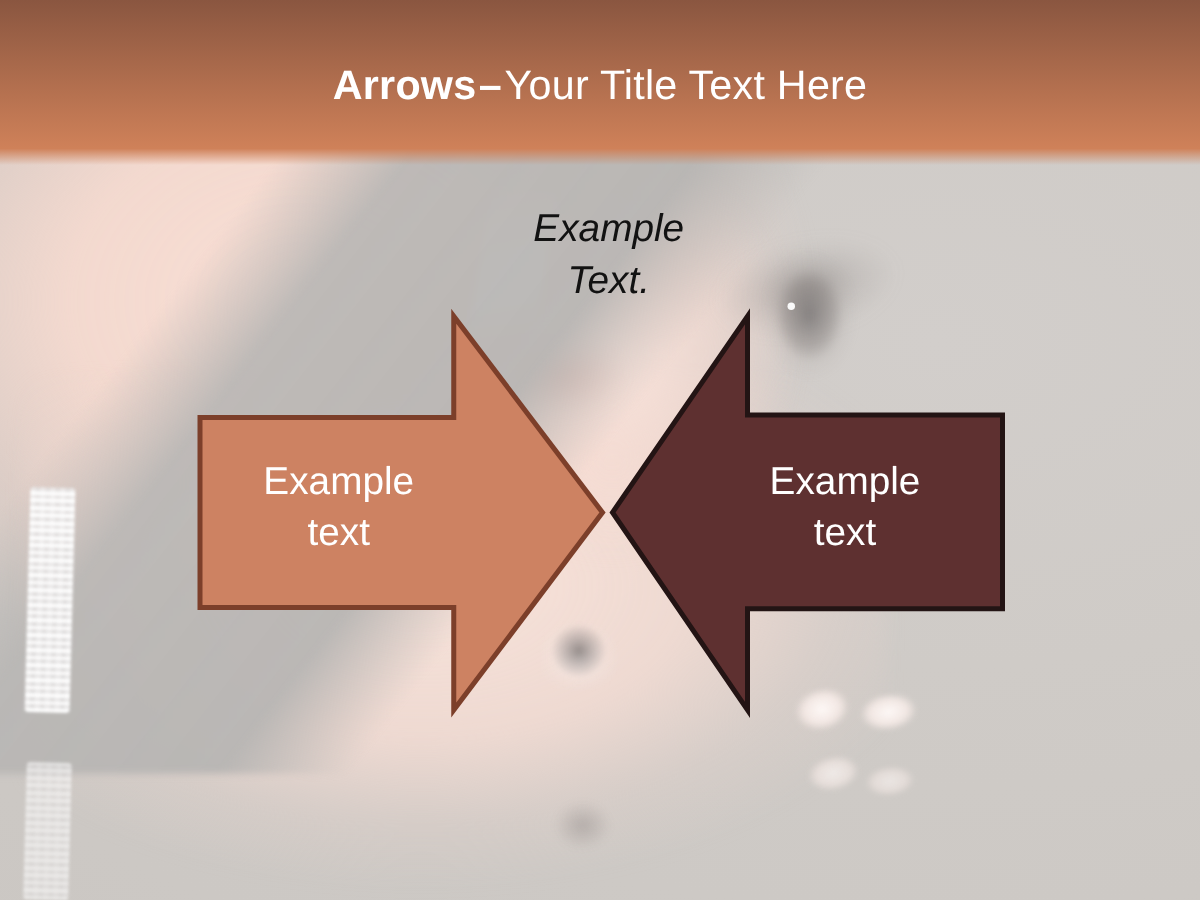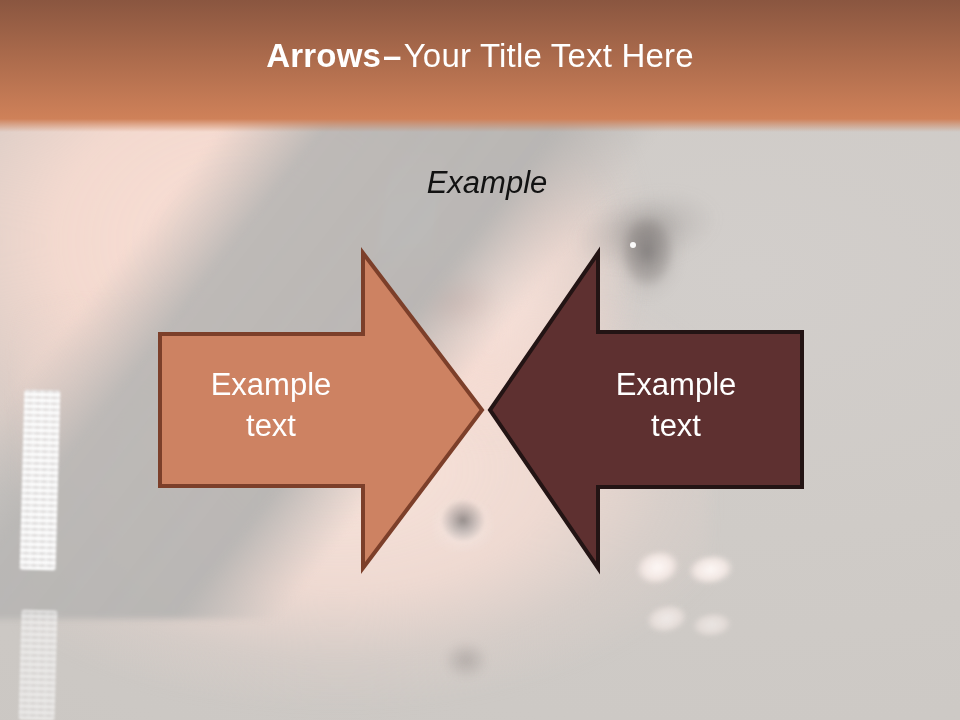--- a/index.html
+++ b/index.html
@@ -206,21 +206,21 @@
       #9d6149 22%,
       #b26c4f 48%,
       #c67a57 72%,
       #cf8159 90%,
       rgba(207,129,89,0.55) 97%,
       rgba(207,129,89,0) 100%);
   }
   .slide-title {
     position: absolute;
     left: 0;
-    top: 36px;
+    top: 48px;
     width: 960px;
     text-align: center;
     color: #ffffff;
     font-size: 33px;
     line-height: 40px;
     letter-spacing: 0.2px;
     white-space: nowrap;
   }
   .slide-title .t-bold { font-weight: bold; }
   .slide-title .t-sep  { font-weight: bold; padding: 0 2px; }
@@ -285,20 +285,21 @@
   </div>
 
   <div class="header-band" style="background: linear-gradient(rgb(138, 86, 64) 0%, rgb(207, 129, 89) 90%, rgba(207, 129, 89, 0) 100%);"></div>
 
   <div class="slide-title">
     <span class="t-bold">Arrows</span><span class="t-sep">–</span><span class="t-rest">Your Title Text Here</span>
   </div>
 
   <div class="caption">
     <div>Example</div>
+    <div>Text.</div>
   </div>
 
   <svg class="arrows-svg" viewBox="0 0 960 720">
     <polygon fill="#cd8262" stroke="#7c3f2a" stroke-width="4" stroke-linejoin="miter" points="160,334 363,334 363,253 482,410 363,568 363,486 160,486"></polygon>
     <polygon fill="#5e3030" stroke="#231414" stroke-width="4" stroke-linejoin="miter" points="802,332 598,332 598,253 490,410 598,568 598,487 802,487"></polygon>
   </svg>
 
   <div class="arrow-label arrow-label-left">
     <div>Example</div>
     <div>text</div>

